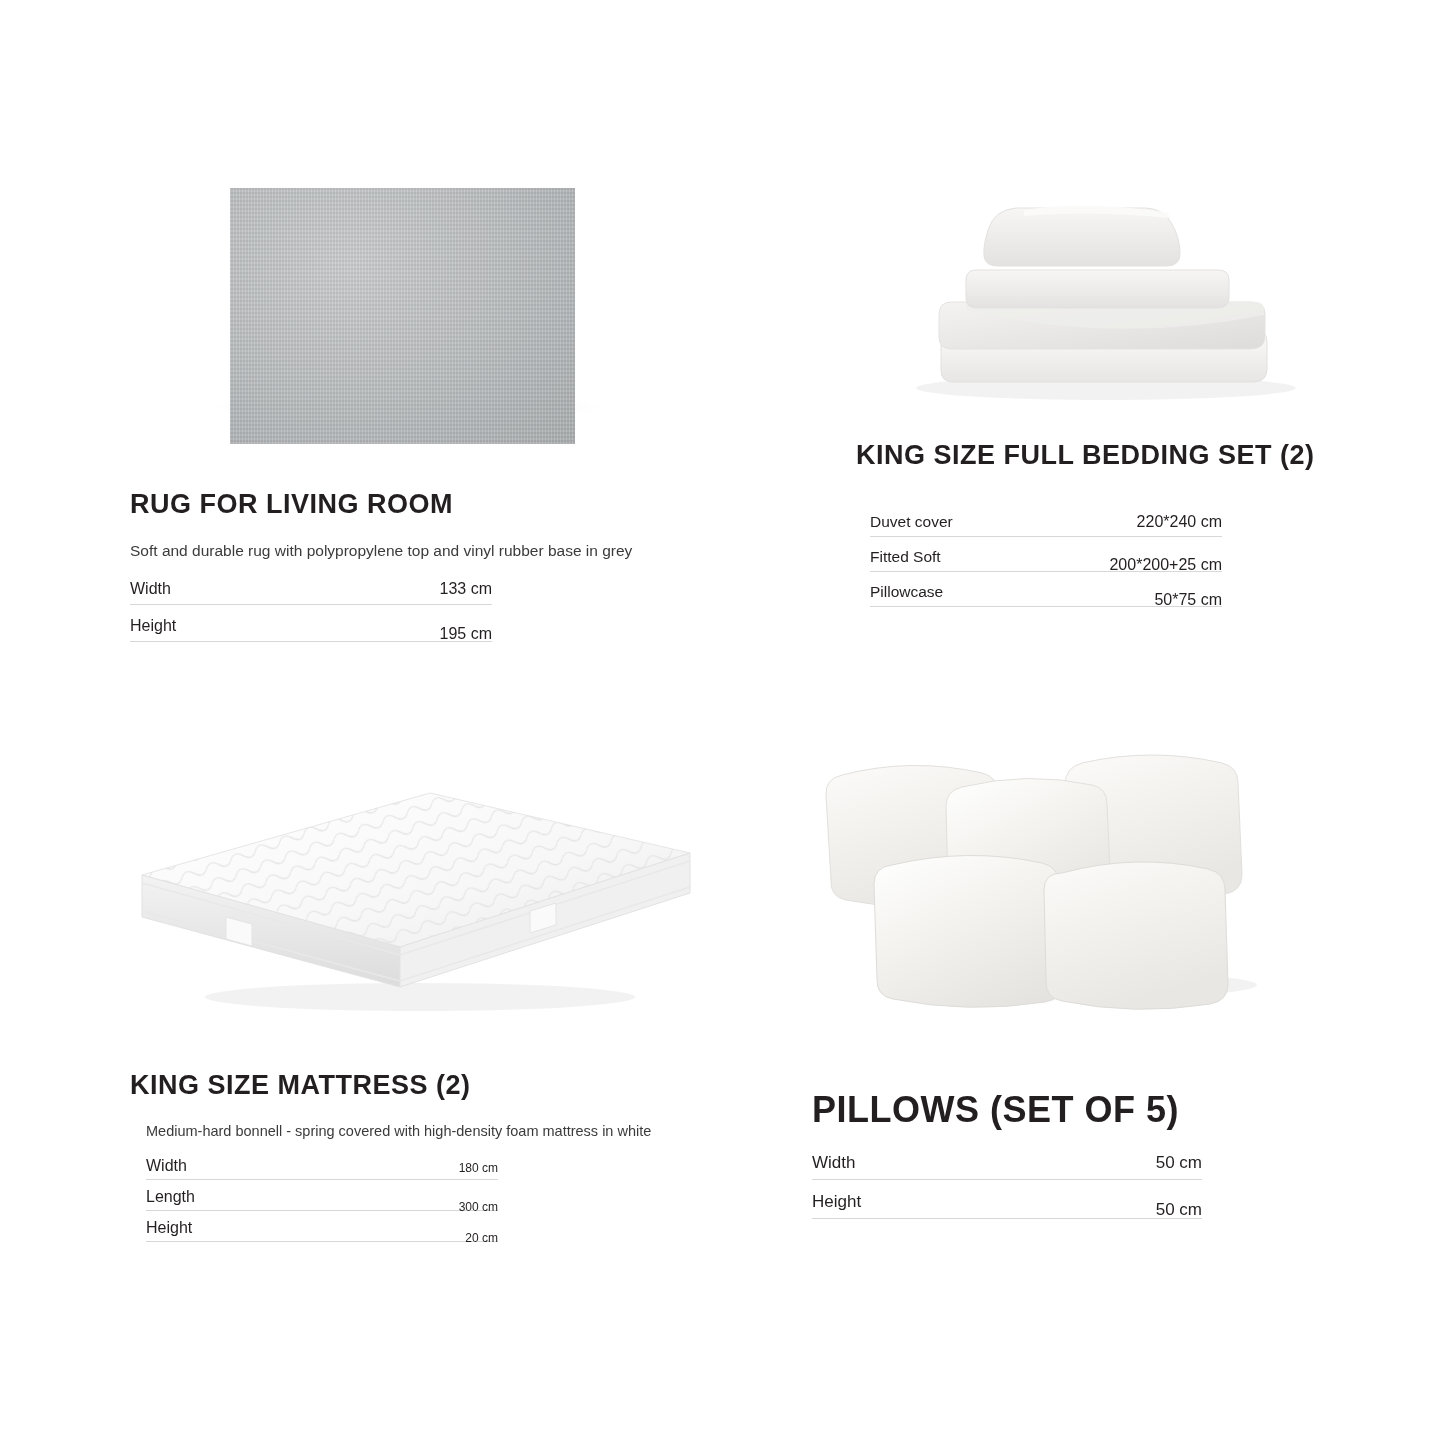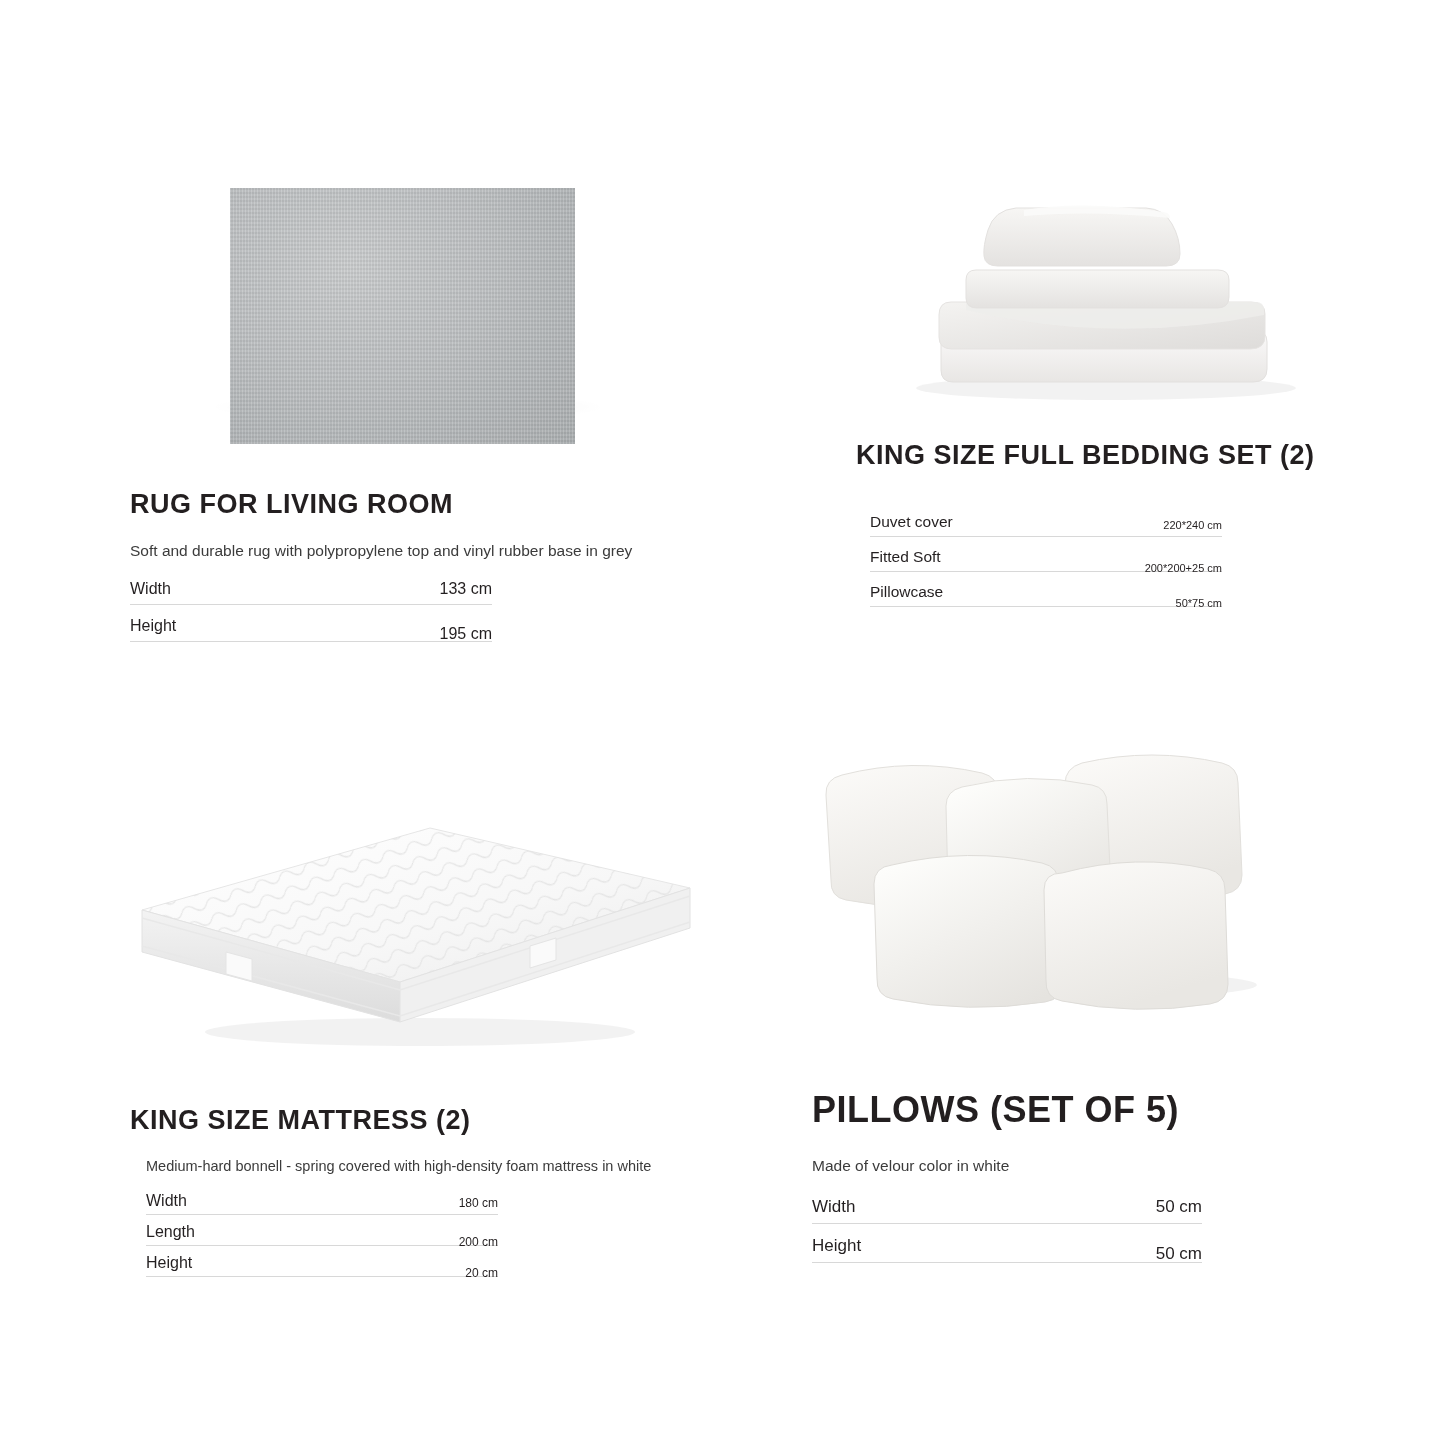--- a/index.html
+++ b/index.html
@@ -106,26 +106,26 @@
   #p-bedding .bed-img {
     height: 265px;
   }
   #p-bedding .title {
     font-size: 27px;
     margin-top: 25px;
   }
   #p-bedding .specs { width: 352px; margin-top: 42px; margin-left: 14px; }
   #p-bedding .spec-row { margin-bottom: 11px; padding-bottom: 5px; }
   #p-bedding .spec-label { font-size: 15.5px; }
-  #p-bedding .spec-value { font-size: 11px; position: relative; top: 8px; }
+  #p-bedding .spec-value { font-size: 16px; position: relative; top: 8px; }
 
   
   #p-mattress {
     left: 130px;
-    top: 770px;
+    top: 735px;
     width: 600px;
   }
   #p-mattress .mat-img {
     height: 300px;
   }
   #p-mattress .title {
     font-size: 27px;
     margin-top: 35px;
   }
   #p-mattress .desc {
@@ -268,21 +268,21 @@
     </div>
     <div class="title">KING SIZE MATTRESS  (2)</div>
     <div class="desc">Medium-hard bonnell - spring covered with high-density foam mattress in white</div>
     <div class="specs">
       <div class="spec-row">
         <span class="spec-label">Width</span>
         <span class="spec-value" style="top:0;">180 cm</span>
       </div>
       <div class="spec-row">
         <span class="spec-label">Length</span>
-        <span class="spec-value">200 cm</span>
+        <span class="spec-value">300 cm</span>
       </div>
       <div class="spec-row">
         <span class="spec-label">Height</span>
         <span class="spec-value">20 cm</span>
       </div>
     </div>
   </div>
 
   <div class="product" id="p-pillows">
     <div class="img-area pil-img">
@@ -304,21 +304,20 @@
         <path d="M270 18 q70 -16 140 0 q16 4 16 20 l4 92 q0 16 -17 19 q-72 12 -142 -2 q-16 -3 -15 -20 l-3 -88 q0 -16 17 -21 z" fill="url(#pg1)" stroke="#e2e0dc" stroke-width="1"></path>
 
         <path d="M150 42 q66 -16 130 -2 q15 3 15 19 l4 86 q1 16 -15 19 q-68 12 -134 -2 q-15 -3 -14 -19 l-2 -82 q0 -15 16 -19 z" fill="url(#pg2)" stroke="#e2e0dc" stroke-width="1"></path>
 
         <path d="M80 120 q76 -18 150 -2 q17 4 17 21 l4 98 q0 17 -18 20 q-77 12 -152 -3 q-17 -3 -16 -21 l-3 -94 q0 -17 18 -19 z" fill="url(#pg2)" stroke="#dedcd8" stroke-width="1"></path>
 
         <path d="M250 128 q74 -20 146 -4 q17 4 17 21 l3 94 q0 17 -18 20 q-75 12 -148 -3 q-17 -3 -16 -21 l-2 -90 q0 -17 18 -17 z" fill="url(#pg1)" stroke="#dedcd8" stroke-width="1"></path>
       </svg>
     </div>
     <div class="title">PILLOWS (SET OF 5)</div>
-    <div class="desc">Made of velour color in white</div>
     <div class="specs">
       <div class="spec-row">
         <span class="spec-label">Width</span>
         <span class="spec-value" style="top:0;">50 cm</span>
       </div>
       <div class="spec-row">
         <span class="spec-label">Height</span>
         <span class="spec-value">50 cm</span>
       </div>
     </div>

